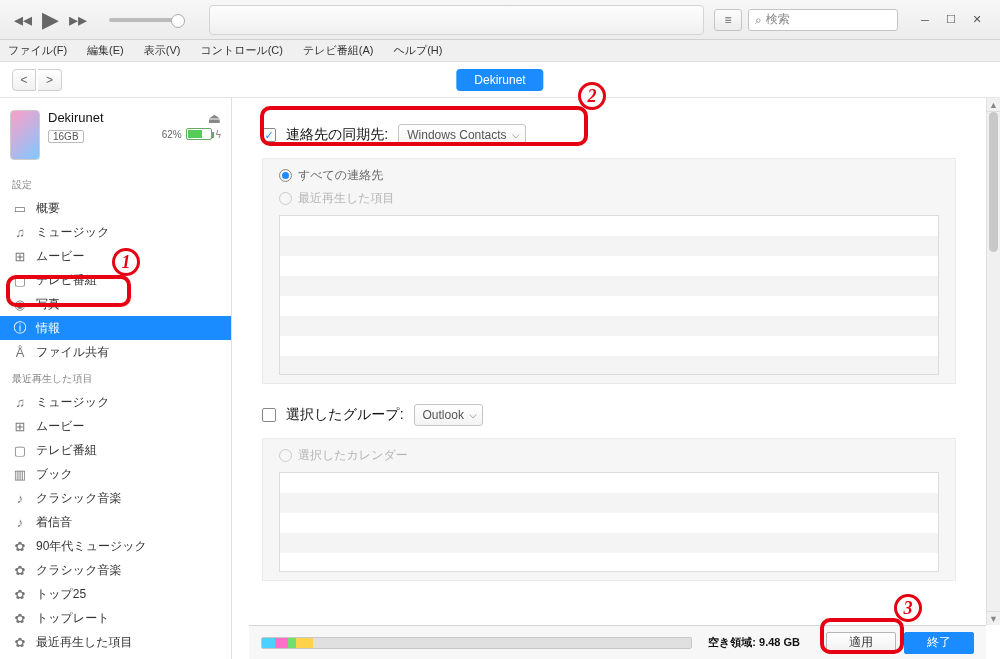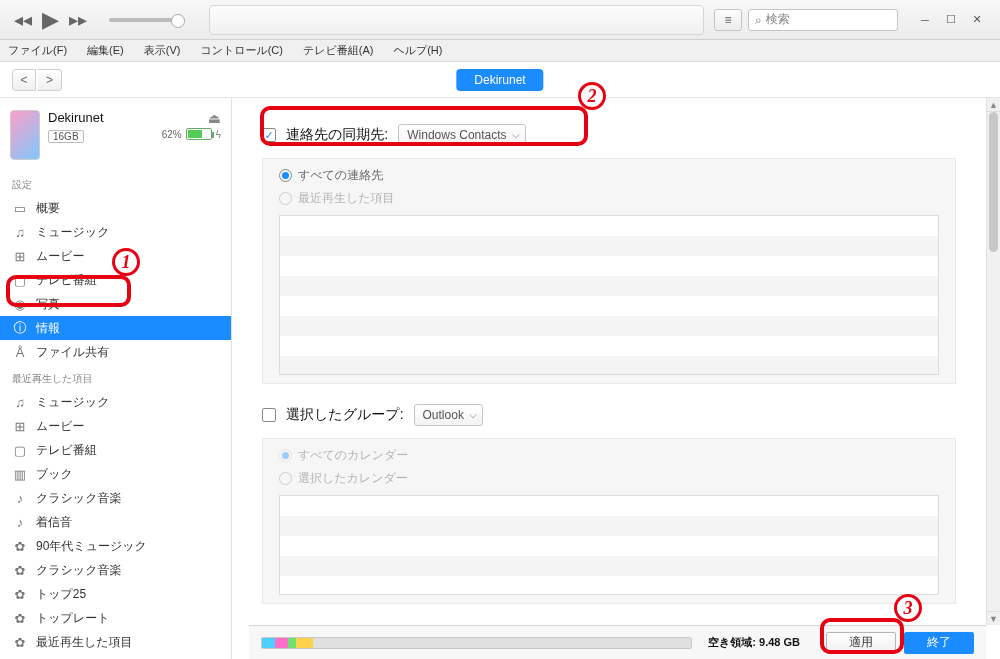--- a/index.html
+++ b/index.html
@@ -253,24 +253,20 @@
 
       <div class="sectionhdr">
         <span class="chk"></span>
         <span>選択したグループ:</span>
         <span class="sel-drop">
             <span>Outlook</span>
           </span>
       </div>
       <div class="subopt">
         <div class="radio-row dim">
-            <span class="radio on" style="opacity:.4"></span>
-            <span>すべてのカレンダー</span>
-          </div>
-        <div class="radio-row dim">
             <span class="radio"></span>
             <span>選択したカレンダー</span>
           </div>
         <div class="listbox small"></div>
       </div>
     </div>
 
     <div class="scrollbar">
       <div class="sb-up">▲</div>
       <div class="thumb"></div>

